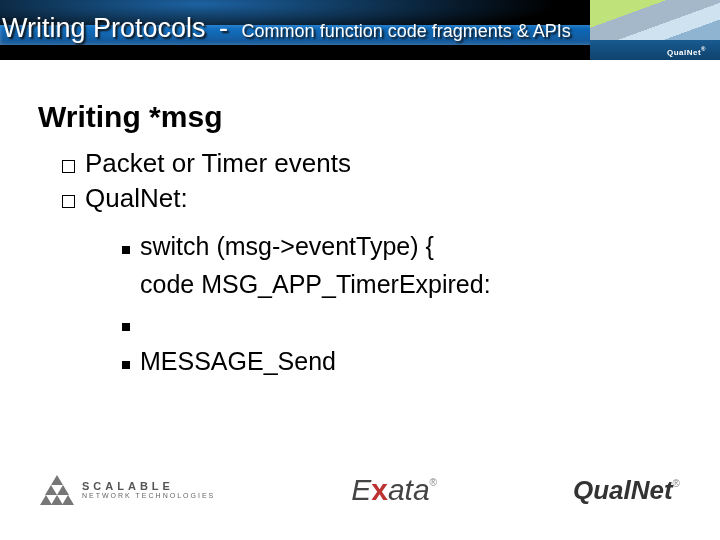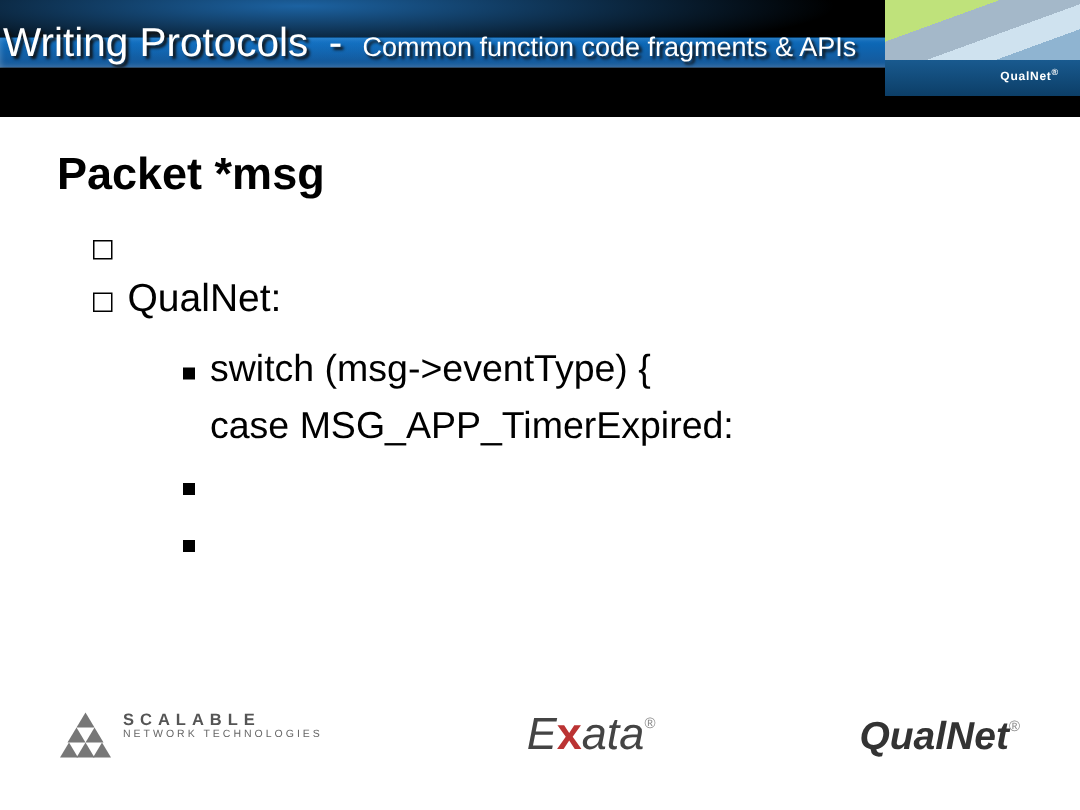--- a/index.html
+++ b/index.html
@@ -14,21 +14,21 @@
   }
   .slide {
     width: 720px;
     height: 540px;
     position: relative;
     background: #fff;
   }
   
   .header {
     position: relative;
-    height: 78px;
+    height: 60px;
     background: #000;
     overflow: hidden;
   }
   .header-glow {
     position: absolute;
     left: -40px; right: 160px; top: -20px; height: 60px;
     background: radial-gradient(ellipse at 40% 40%, rgba(40,140,230,0.7), rgba(0,0,0,0) 70%);
     pointer-events: none;
   }
   .header-bar {
@@ -116,21 +116,21 @@
   .footer {
     position: absolute;
     left: 40px; right: 40px; bottom: 26px;
     height: 48px;
     display: flex;
     justify-content: space-between;
     align-items: center;
   }
   .logo-scalable {
     display: flex;
-    align-items: flex-start;
+    align-items: center;
     gap: 8px;
     color: #555;
   }
   .logo-scalable .tri {
     position: relative;
     width: 34px; height: 30px;
   }
   .logo-scalable .tri span {
     position: absolute;
     width: 0; height: 0;
@@ -179,32 +179,32 @@
       <span class="dash">-</span>
       <span class="sub">Common function code fragments &amp; APIs</span>
     </div>
     <div class="corner-photo"></div>
     <div class="corner-logo">
       <span>QualNet</span><sup>®</sup>
     </div>
   </div>
 
   <div class="content">
-    <div class="h-msg">Packet *msg</div>
+    <div class="h-msg">Writing *msg</div>
 
     <div class="lvl1">
-      <div><span class="marker"></span></div>
+      <div><span class="marker"></span><span>Packet or Timer events</span></div>
       <div><span class="marker"></span><span>QualNet:</span></div>
     </div>
 
     <div class="lvl2">
       <div class="row"><span class="marker"></span><span>switch (msg-&gt;eventType) {</span></div>
-      <div class="row indent"><span>case MSG_APP_TimerExpired:</span></div>
+      <div class="row indent"><span>code MSG_APP_TimerExpired:</span></div>
       <div class="row"><span class="marker"></span></div>
-      <div class="row"><span class="marker"></span></div>
+      <div class="row"><span class="marker"></span><span>MESSAGE_Send</span></div>
     </div>
   </div>
 
   <div class="footer">
     <div class="logo-scalable">
       <div class="tri">
         <span></span>
           <span></span>
           <span></span>
           <span></span>

